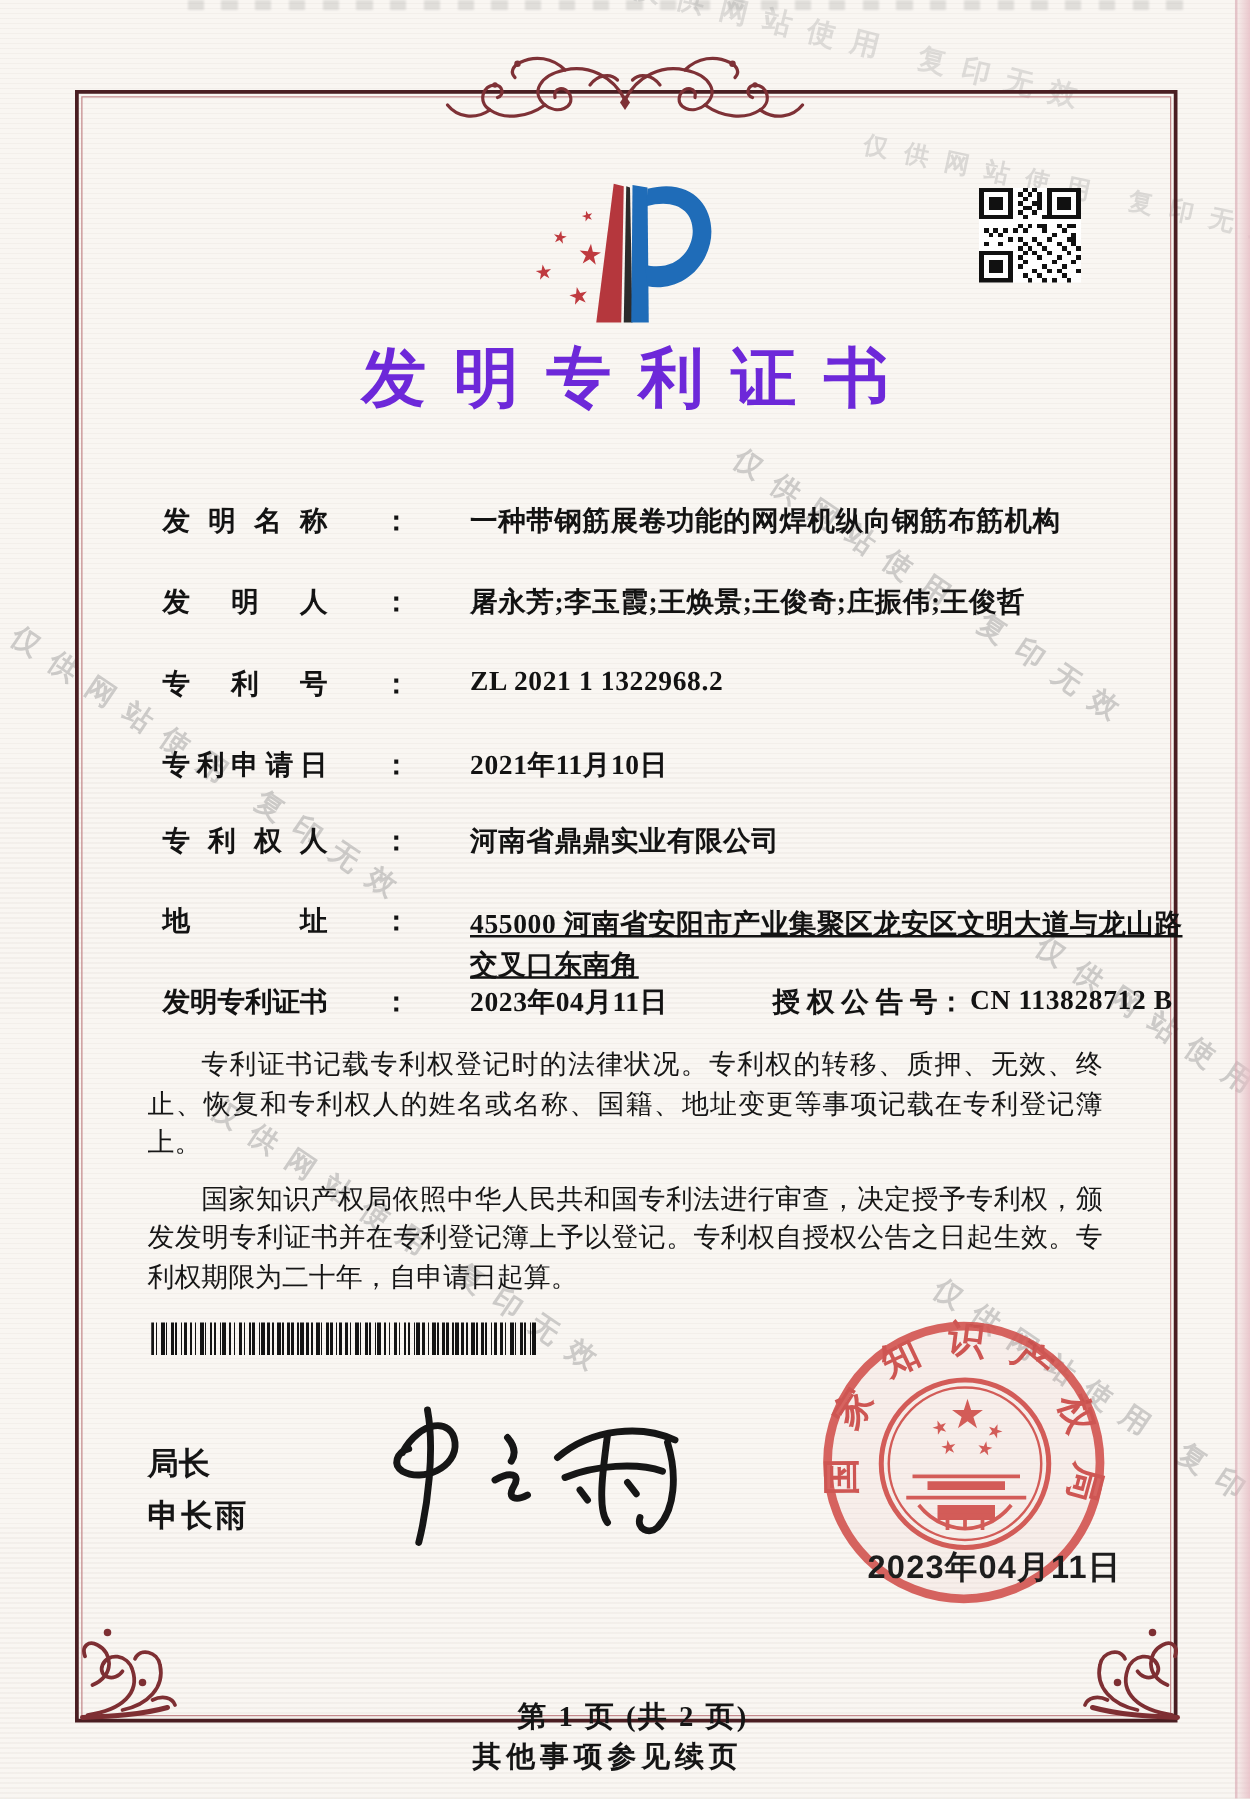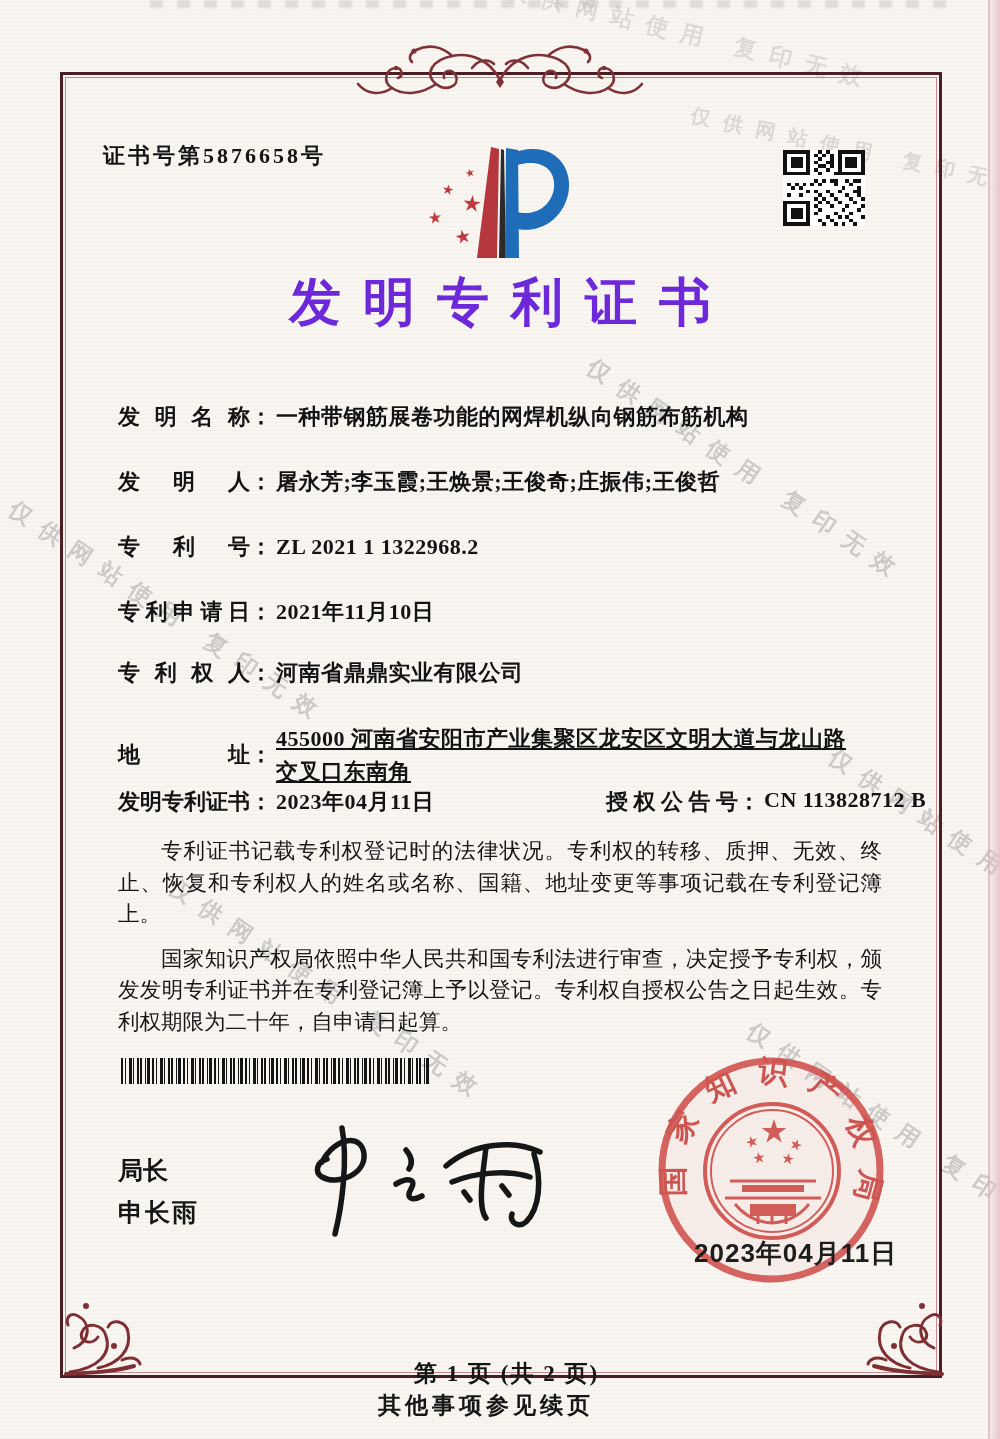--- a/index.html
+++ b/index.html
@@ -23,22 +23,22 @@
       transform:rotate(34deg);transform-origin:left top;pointer-events:none;}
   .wm.small{font-size:20px;opacity:.3;transform:rotate(12deg);}
   .wm.cut{transform:rotate(14deg);opacity:.28;}
   
   .cert-no{position:absolute;left:103px;top:141px;font-size:22px;font-weight:600;letter-spacing:3px;}
   .logo{position:absolute;left:420px;top:133px;}
   .qr{position:absolute;left:783px;top:150px;width:82px;height:76px;}
   .title{position:absolute;left:0;top:268px;width:100%;text-align:center;
          font-size:52px;font-weight:700;letter-spacing:22px;text-indent:22px;color:#6d28d9;}
   
-  .row{position:absolute;left:118px;display:flex;align-items:center;
-       font-size:22px;font-weight:600;color:#131313;}
+  .row{position:absolute;left:130px;display:flex;align-items:flex-start;
+       font-size:22px;font-weight:600;color:#131313;gap:44px;}
   .lbl{display:inline-block;width:132px;text-align:justify;text-align-last:justify;flex:none;}
   .colon{flex:none;margin-right:4px;}
   .val{flex:none;letter-spacing:.5px;}
   .val.wrap{width:575px;line-height:33px;white-space:normal;text-decoration:underline;}
   .r0{top:402px}.r1{top:467px}.r2{top:532px}.r3{top:597px}.r4{top:658px}
   .r5{top:722px}.r6{top:787px}
   .grant2{position:absolute;left:488px;top:0;display:flex;}
   
   .body-text{position:absolute;left:118px;top:836px;width:764px;
        font-size:21.5px;line-height:31.5px;text-align:justify;font-weight:500;color:#161616;}
@@ -120,21 +120,20 @@
       <path d="M2,88 C26,87 48,86 70,80" stroke-width="4"></path>
       <circle cx="22" cy="20" r="3" fill="#7e2f33" stroke="none"></circle>
       <circle cx="50" cy="60" r="3" fill="#7e2f33" stroke="none"></circle>
       <path d="M58,74 C66,70 74,72 76,78"></path>
     </g>
   </svg>
 
   <div class="edge-line"></div>
   <div class="edge-band"></div>
 
-  <div class="cert-no">证书号第5876658号</div>
 
   <svg class="logo" width="170" height="130" viewBox="0 0 170 130">
     <defs>
       <polygon id="star" points="0,-1 0.224,-0.309 0.951,-0.309 0.363,0.118 0.588,0.809 0,0.382 -0.588,0.809 -0.363,0.118 -0.951,-0.309 -0.224,-0.309"></polygon>
     </defs>
     <polygon points="71,14 79,16 77,125 57,125" fill="#b5373d"></polygon>
     <polygon points="81,16 84,17 86,125 79,125" fill="#2b2b2b"></polygon>
     <polygon points="86,15 98,17 99,125 85,125" fill="#1f6cb8"></polygon>
     <path d="M98,18 C136,8 154,36 148,62 C141,90 116,100 98,96 L96,79 C119,84 132,70 134,55 C136,37 122,25 97,32 Z" fill="#1f6cb8"></path>
     <g fill="#bf3a3f">

